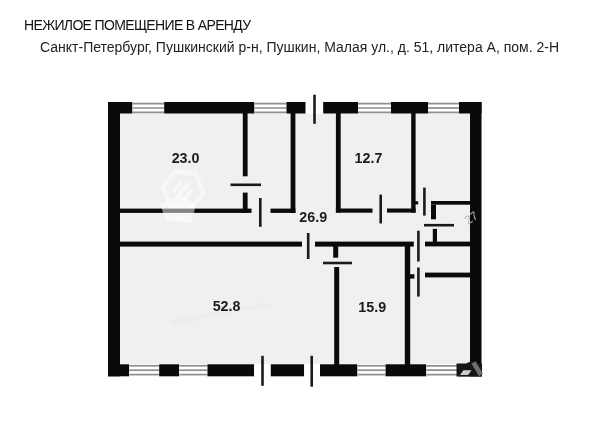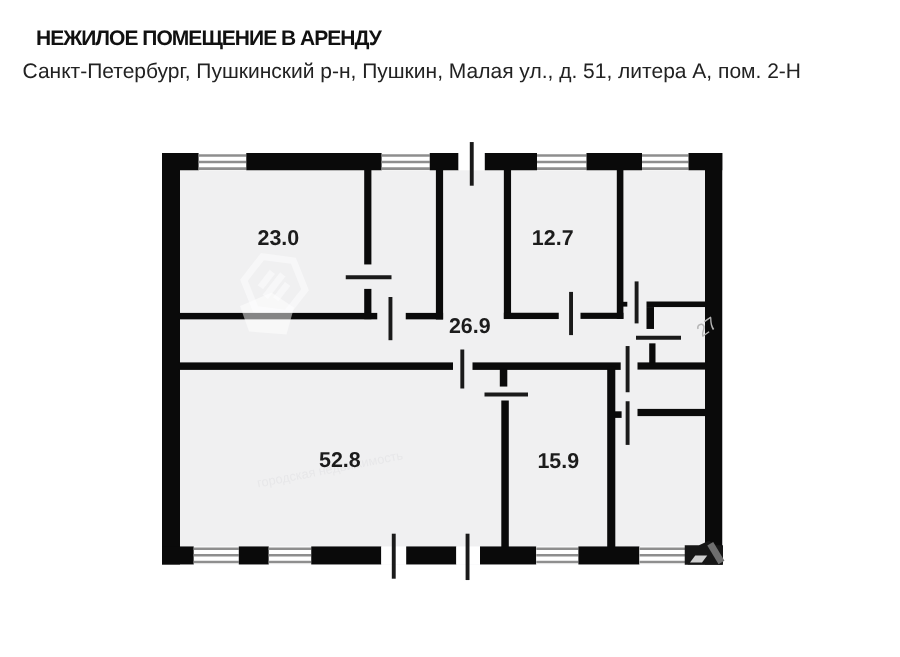--- a/index.html
+++ b/index.html
@@ -1,17 +1,17 @@
 <!DOCTYPE html>
 <html><head>
 <meta charset="utf-8">
 <style>
   html,body{margin:0;padding:0;width:600px;height:438px;background:#ffffff;overflow:hidden;}
-  .title{position:absolute;left:24px;top:17px;font-family:"Liberation Sans",sans-serif;font-weight:bold;font-size:14px;color:#111;letter-spacing:-0.65px;text-align:center;}
-  .subtitle{position:absolute;left:15px;top:39px;font-family:"Liberation Sans",sans-serif;font-size:14px;color:#222;text-align:right;}
+  .title{position:absolute;left:24px;top:17px;font-family:"Liberation Sans",sans-serif;font-weight:normal;font-size:14px;color:#111;letter-spacing:-0.65px;text-align:center;}
+  .subtitle{position:absolute;left:40px;top:39px;font-family:"Liberation Sans",sans-serif;font-size:14px;color:#222;text-align:right;}
   svg{position:absolute;left:0;top:0;}
 </style>
 </head>
 <body>
 
 <div class="title">НЕЖИЛОЕ ПОМЕЩЕНИЕ В АРЕНДУ</div>
 
 <div class="subtitle">Санкт-Петербург, Пушкинский р-н, Пушкин, Малая ул., д. 51, литера А, пом. 2-Н</div>
 <svg width="600" height="438" viewBox="0 0 600 438">
 

